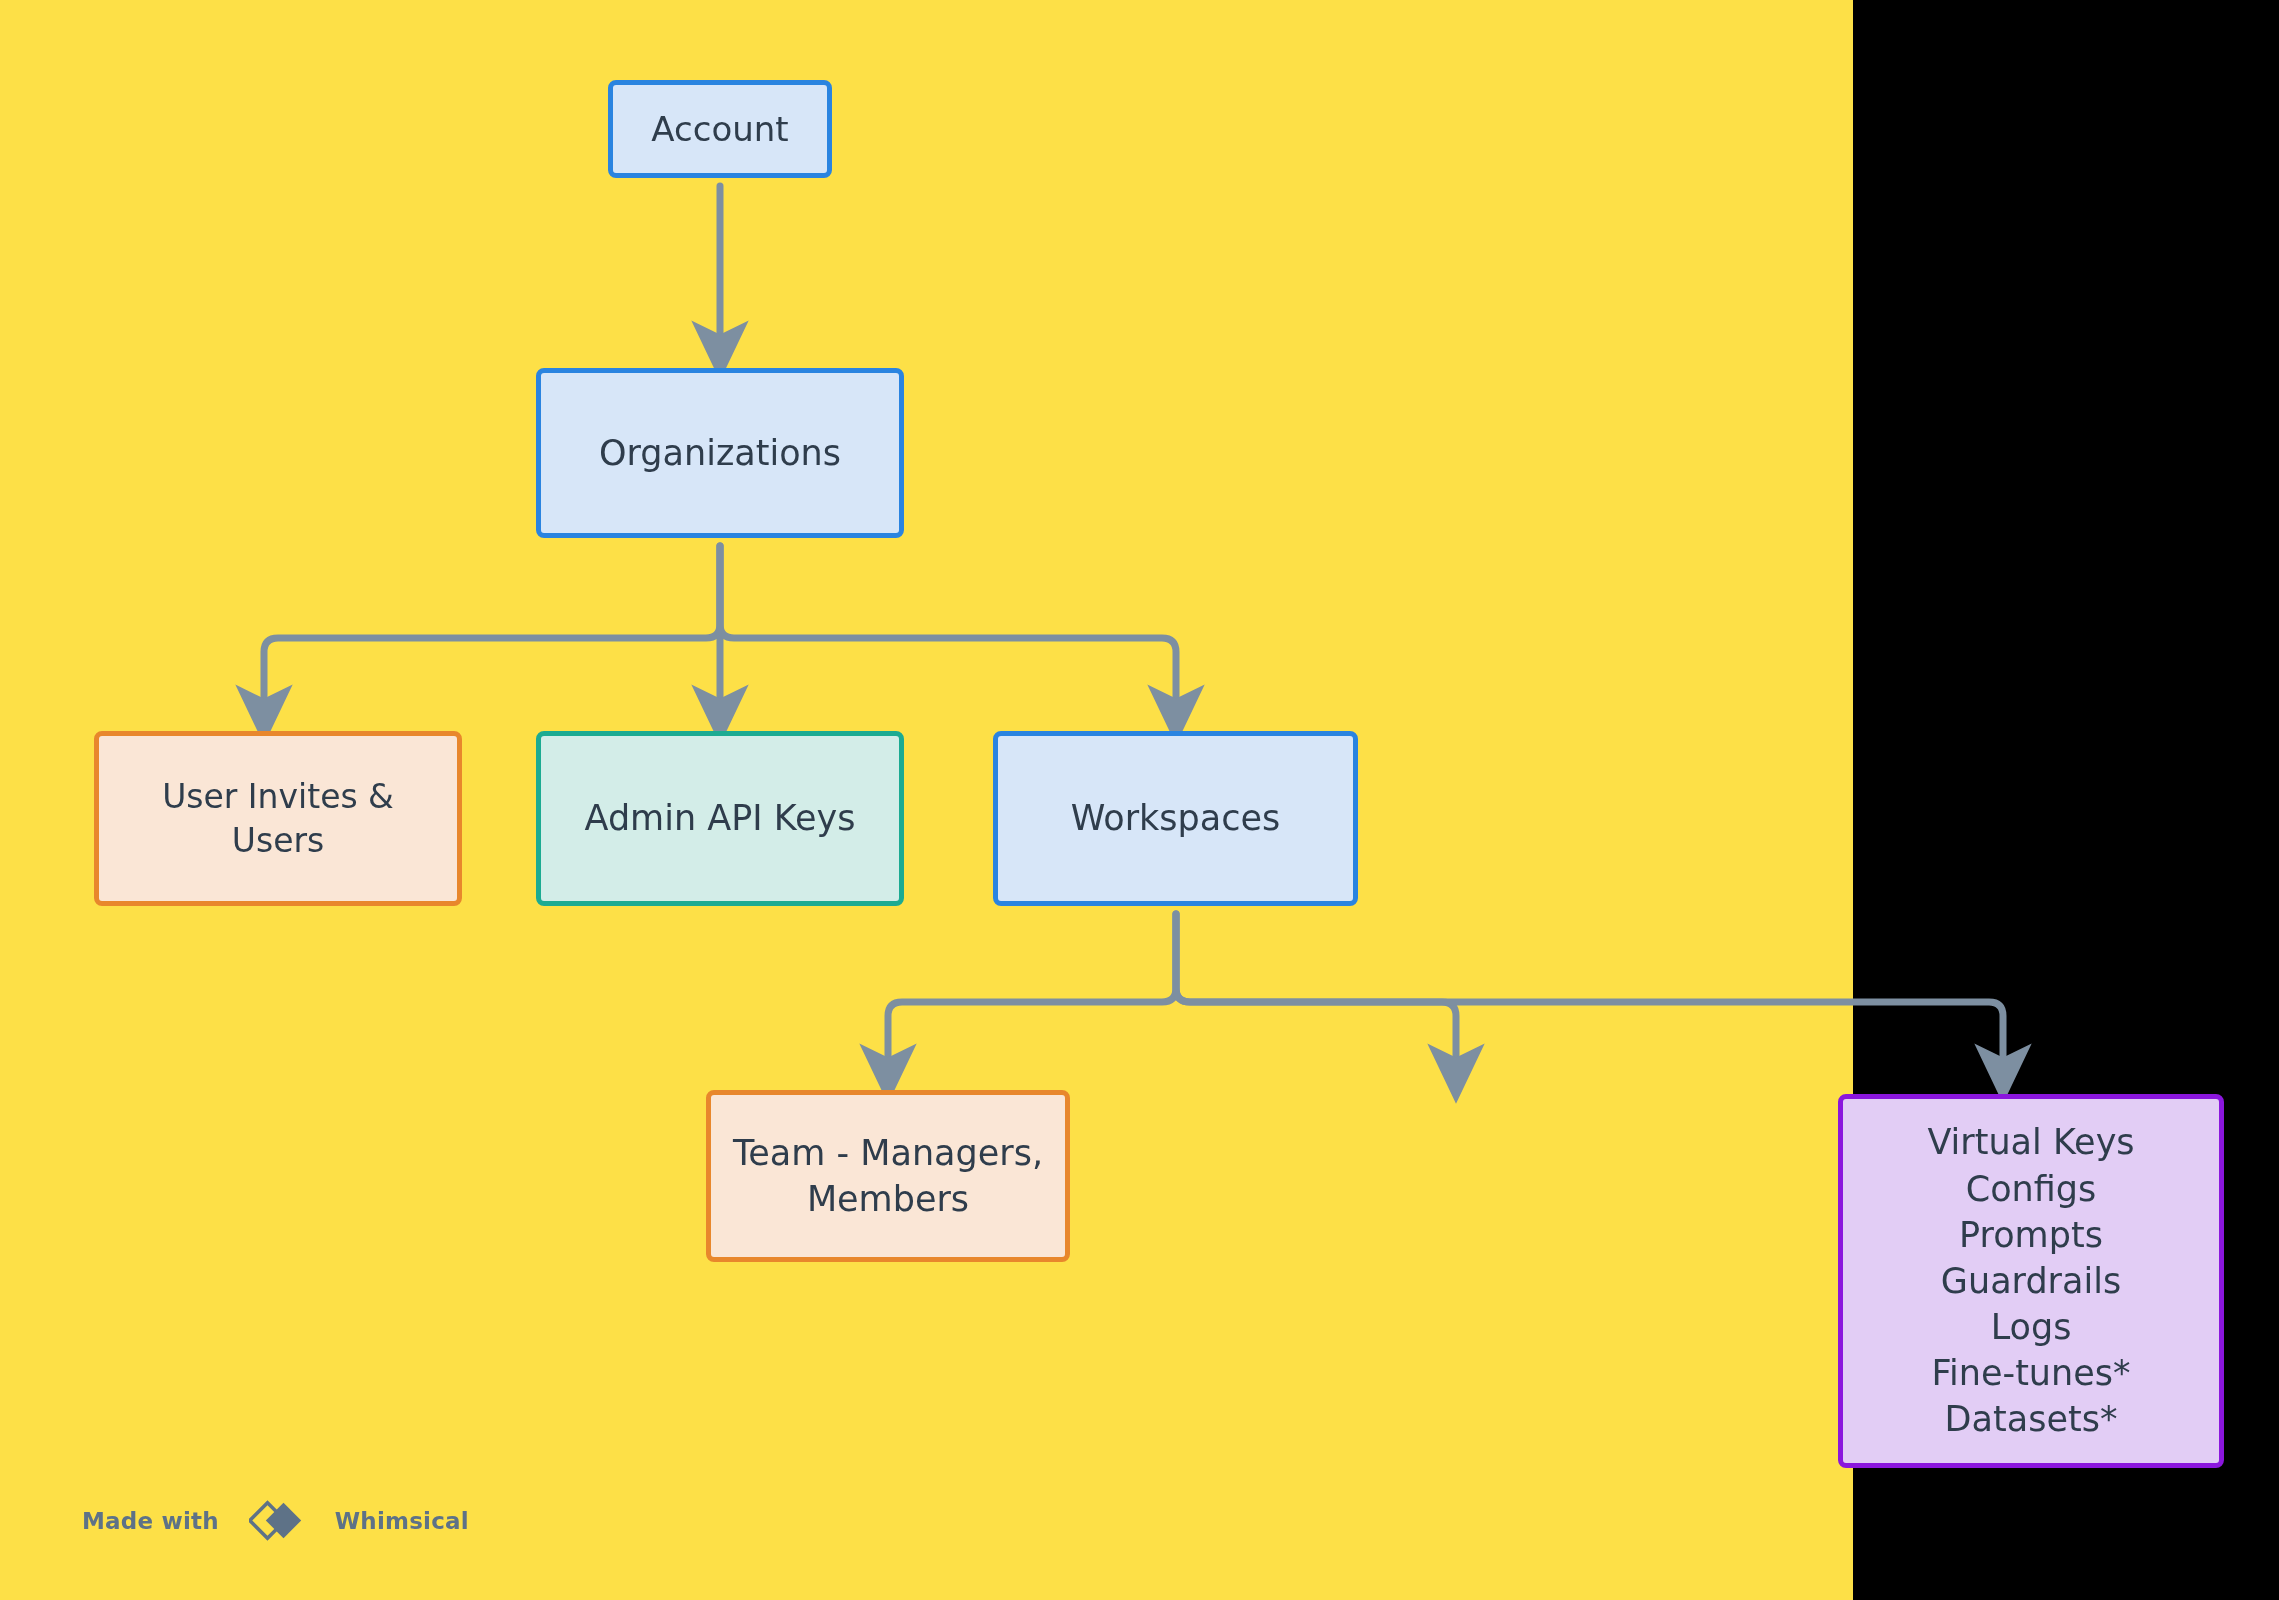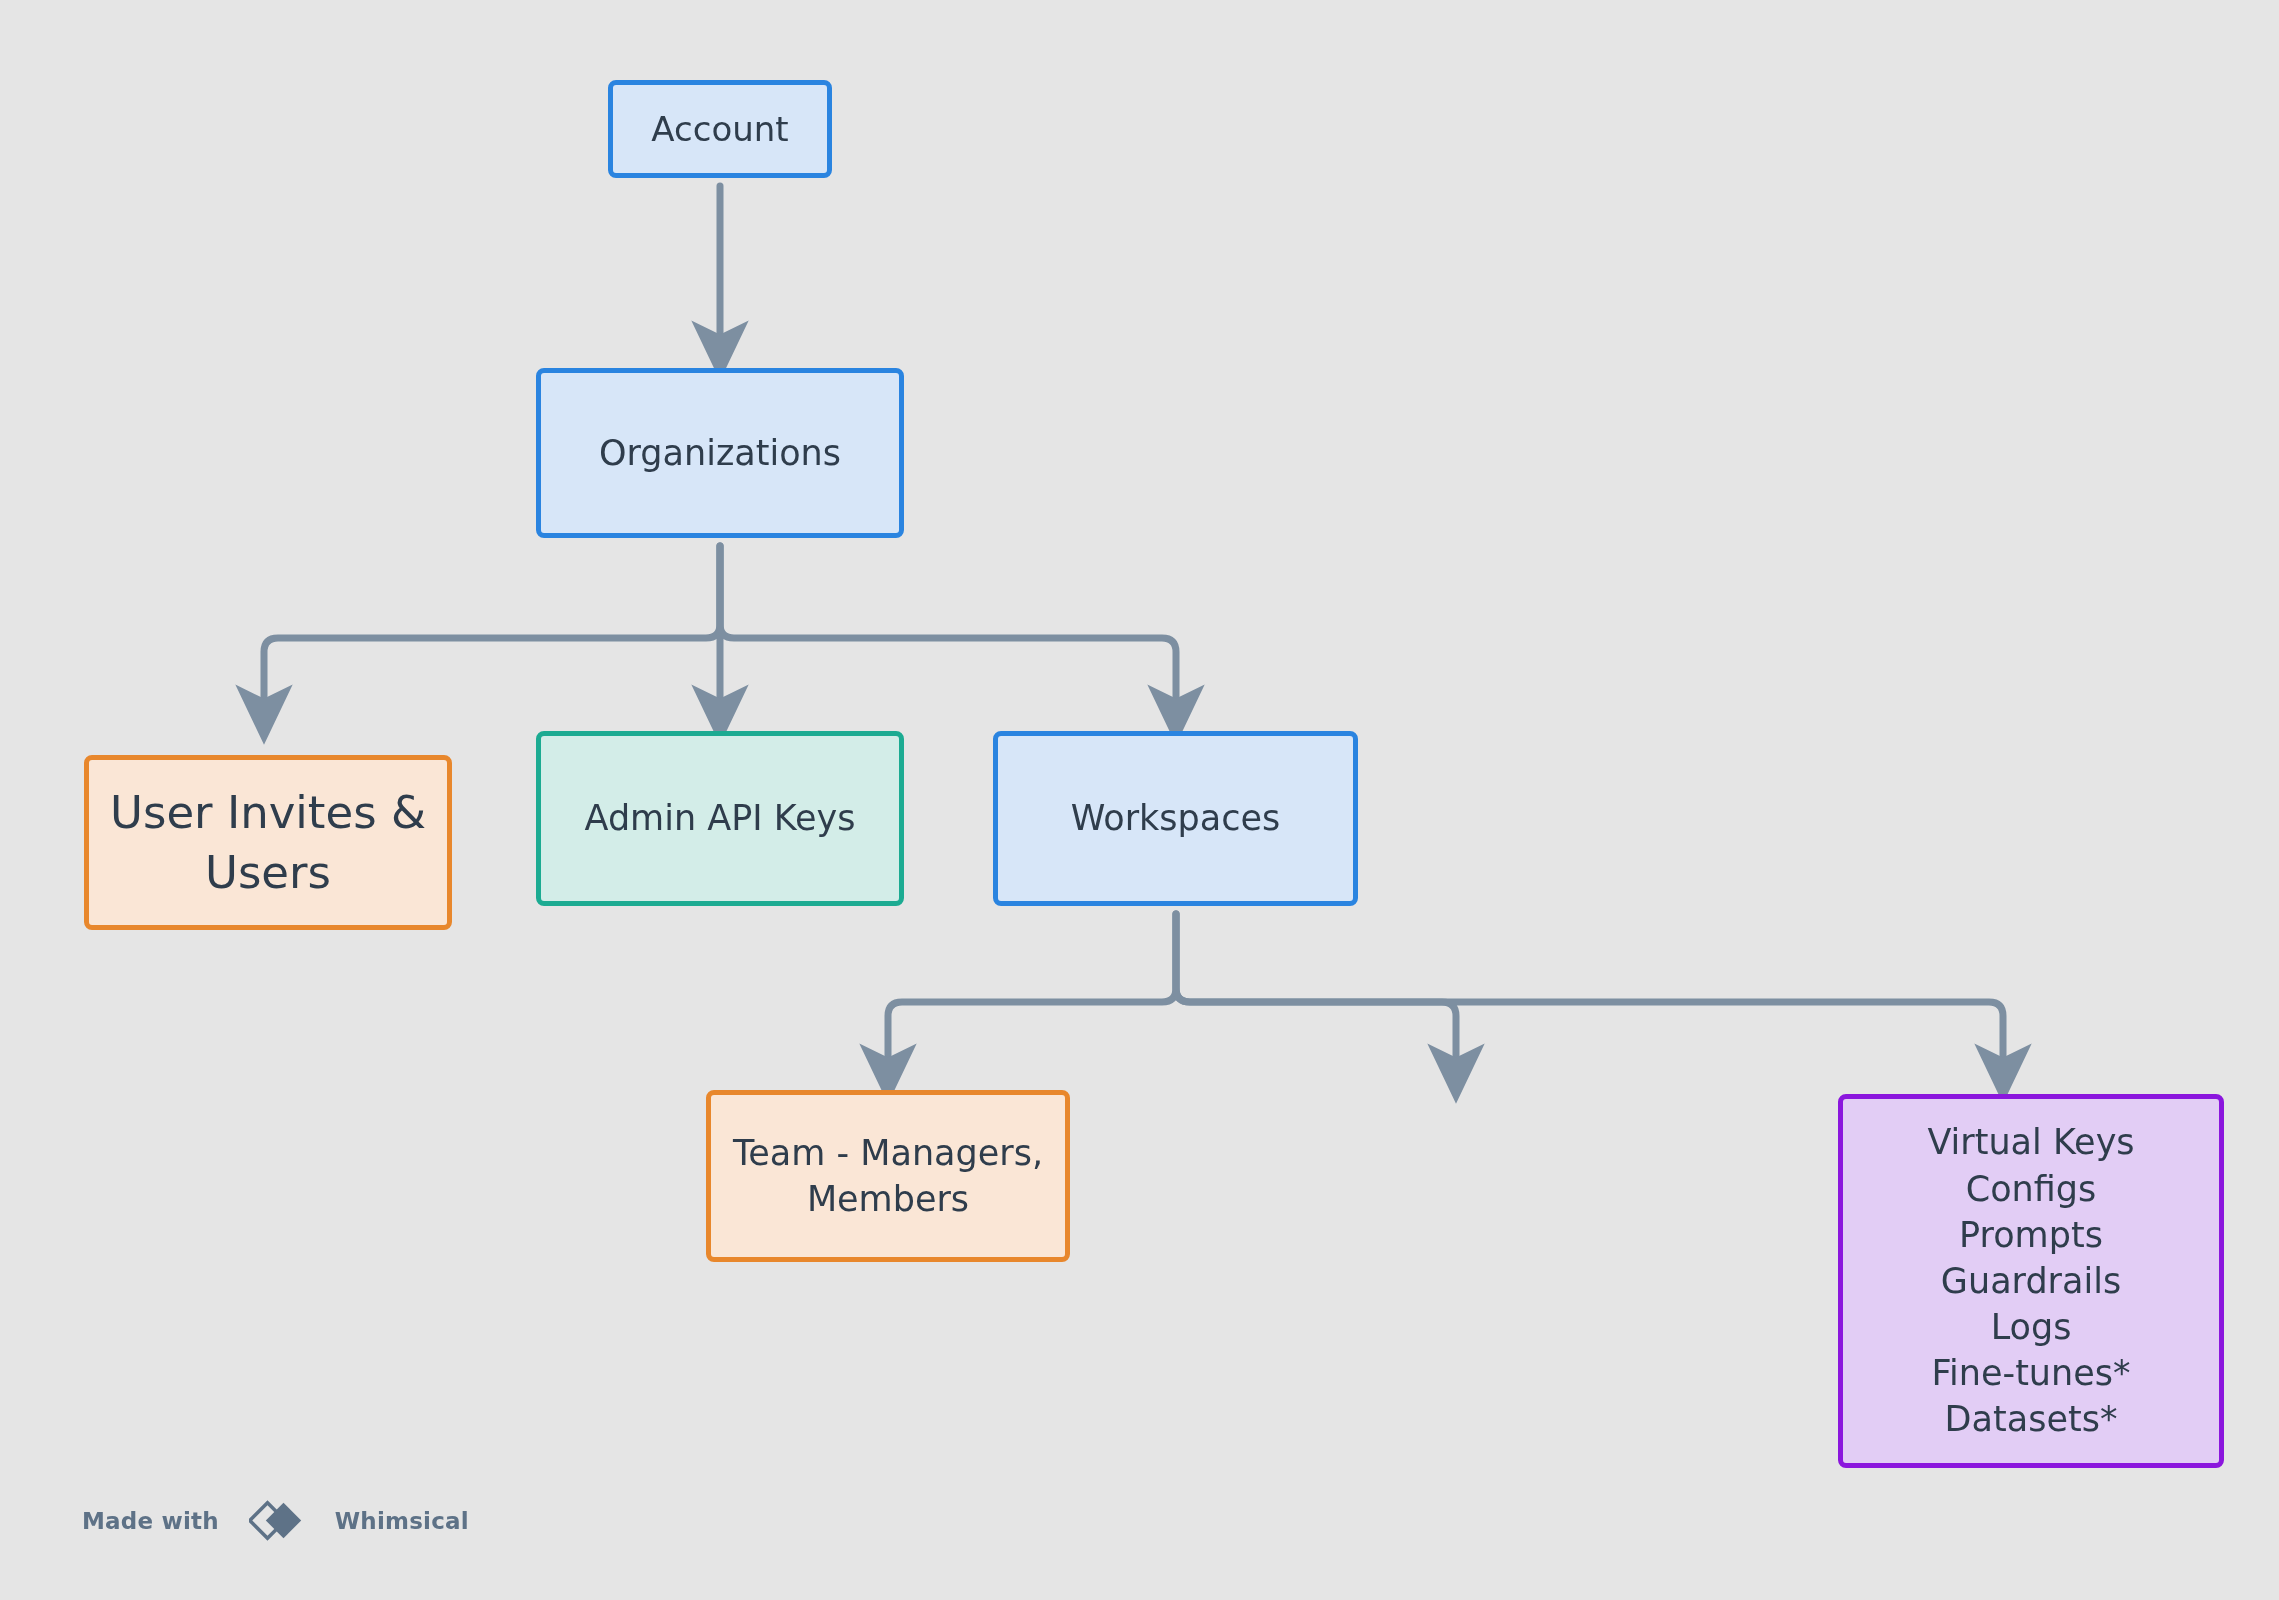--- a/index.html
+++ b/index.html
@@ -8,23 +8,23 @@
     background: #000000;
   }
   body {
     width: 2279px;
     height: 1600px;
     overflow: hidden;
     font-family: "DejaVu Sans", "Liberation Sans", sans-serif;
   }
   #canvas {
     position: relative;
-    width: 2279px;
+    width: 1853px;
     height: 1600px;
-    background: #e5e5e5;
+    background: #fde047;
     text-decoration: underline;
   }
   #connectors {
     position: absolute;
     left: 0;
     top: 0;
     width: 2279px;
     height: 1600px;
     pointer-events: none;
   }
@@ -42,21 +42,21 @@
     line-height: 1.32;
     padding: 6px 10px;
   }
   .node .label {
     display: block;
     width: 100%;
     white-space: pre-line;
   }
   .n-account   { left: 608px;  top: 80px;   width: 224px; height: 98px;  font-size: 34px; }
   .n-orgs      { left: 536px;  top: 368px;  width: 368px; height: 170px; font-size: 35px; }
-  .n-invites   { left: 84px;   top: 731px;  width: 368px; height: 175px; font-size: 45px; margin-top: 24px; }
+  .n-invites   { left: 94px;   top: 731px;  width: 368px; height: 175px; font-size: 33px; }
   .n-adminkeys { left: 536px;  top: 731px;  width: 368px; height: 175px; font-size: 35px; }
   .n-workspaces{ left: 993px;  top: 731px;  width: 365px; height: 175px; font-size: 35px; }
   .n-team      { left: 706px;  top: 1090px; width: 364px; height: 172px; font-size: 35px; }
   .n-wskeys    { left: 1188px; top: 1090px; width: 535px; height: 172px; font-size: 35px; }
   .n-resources { left: 1838px; top: 1094px; width: 386px; height: 374px; font-size: 35px; }
 
   .blue   { background: #d7e6f8; border-color: #2a84e0; }
   .peach  { background: #fae6d6; border-color: #e8872c; }
   .mint   { background: #d3ede8; border-color: #1cab92; }
   .purple { background: #e2cdf5; border-color: #8b16dd; }

